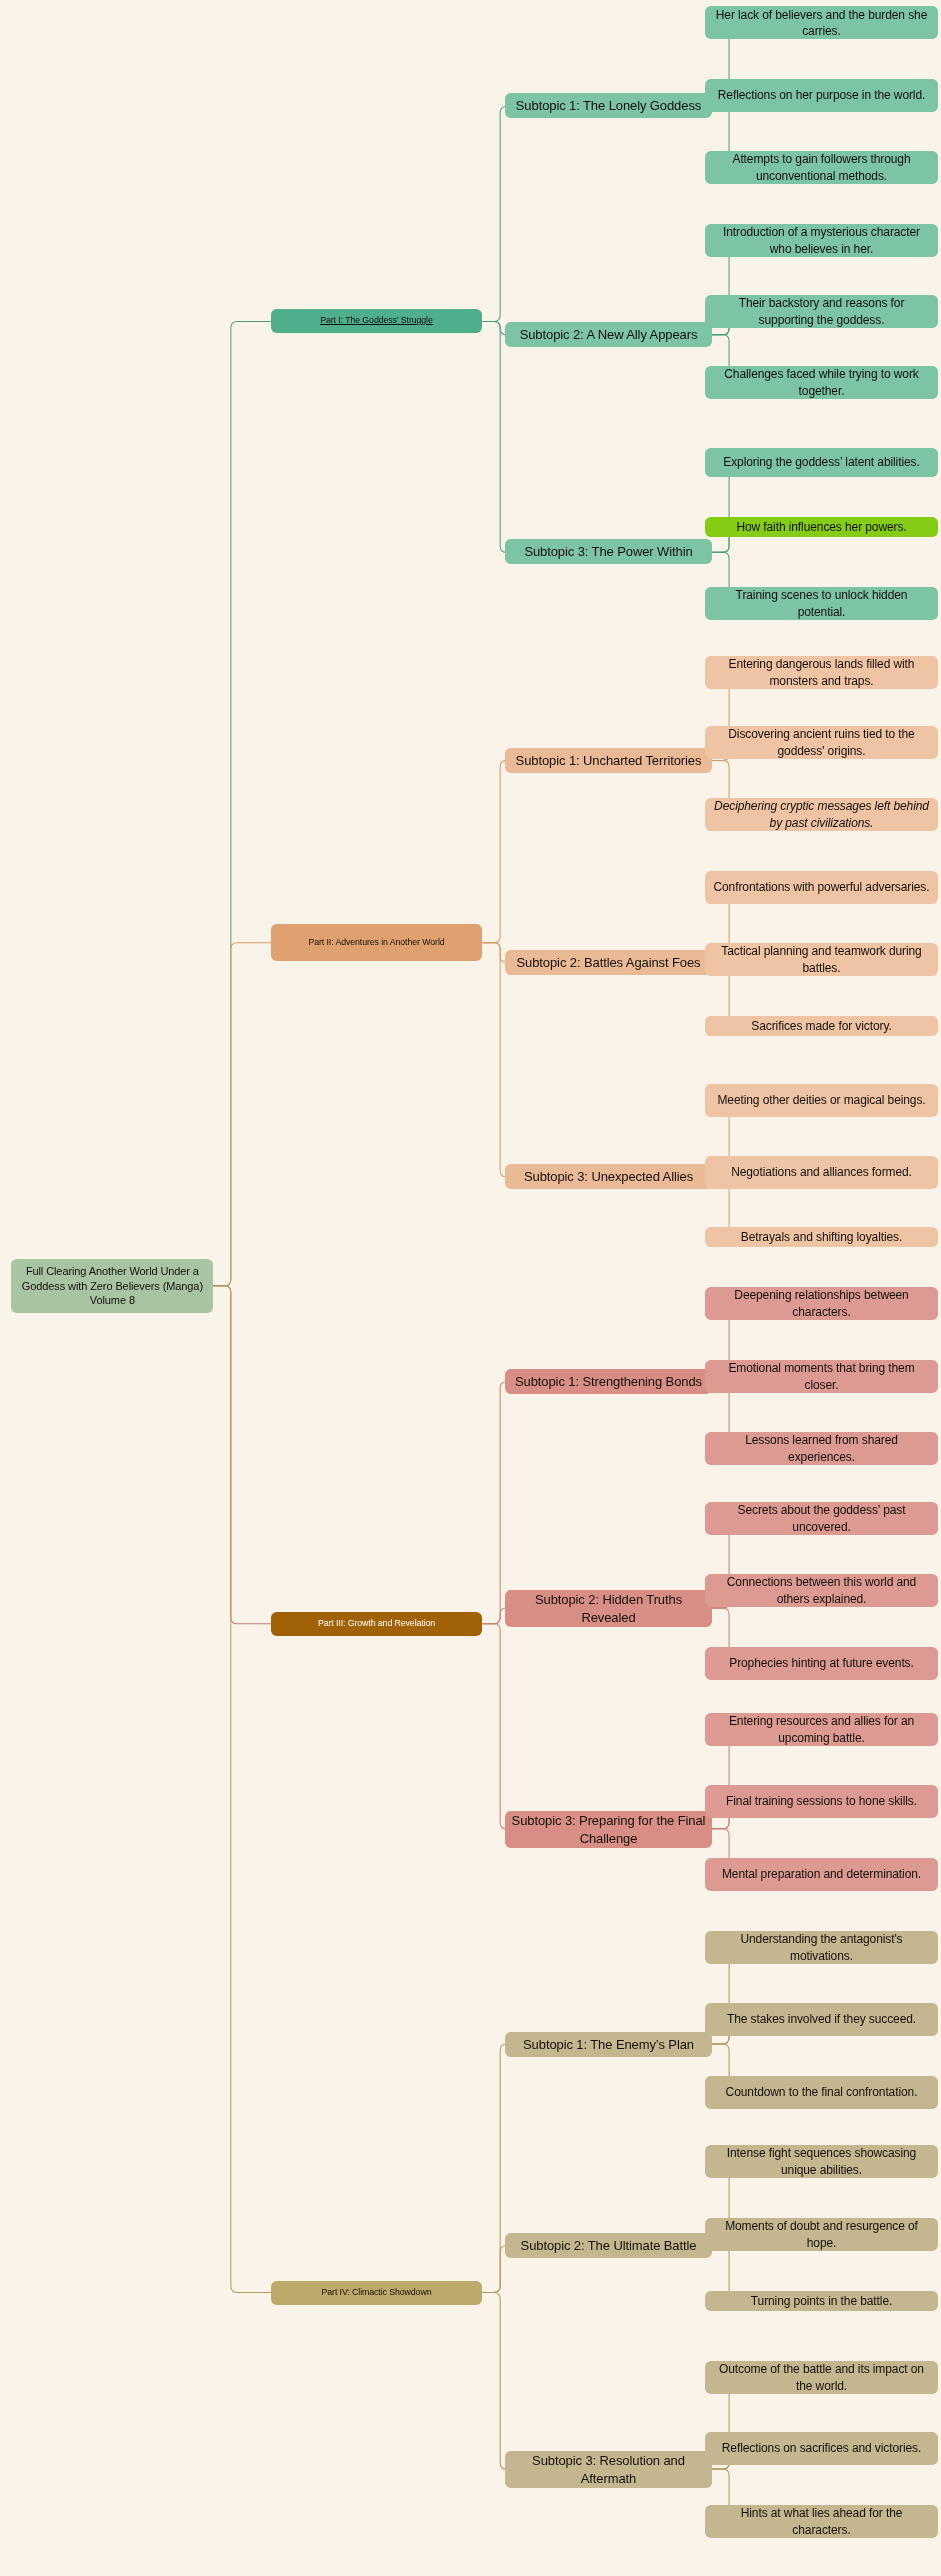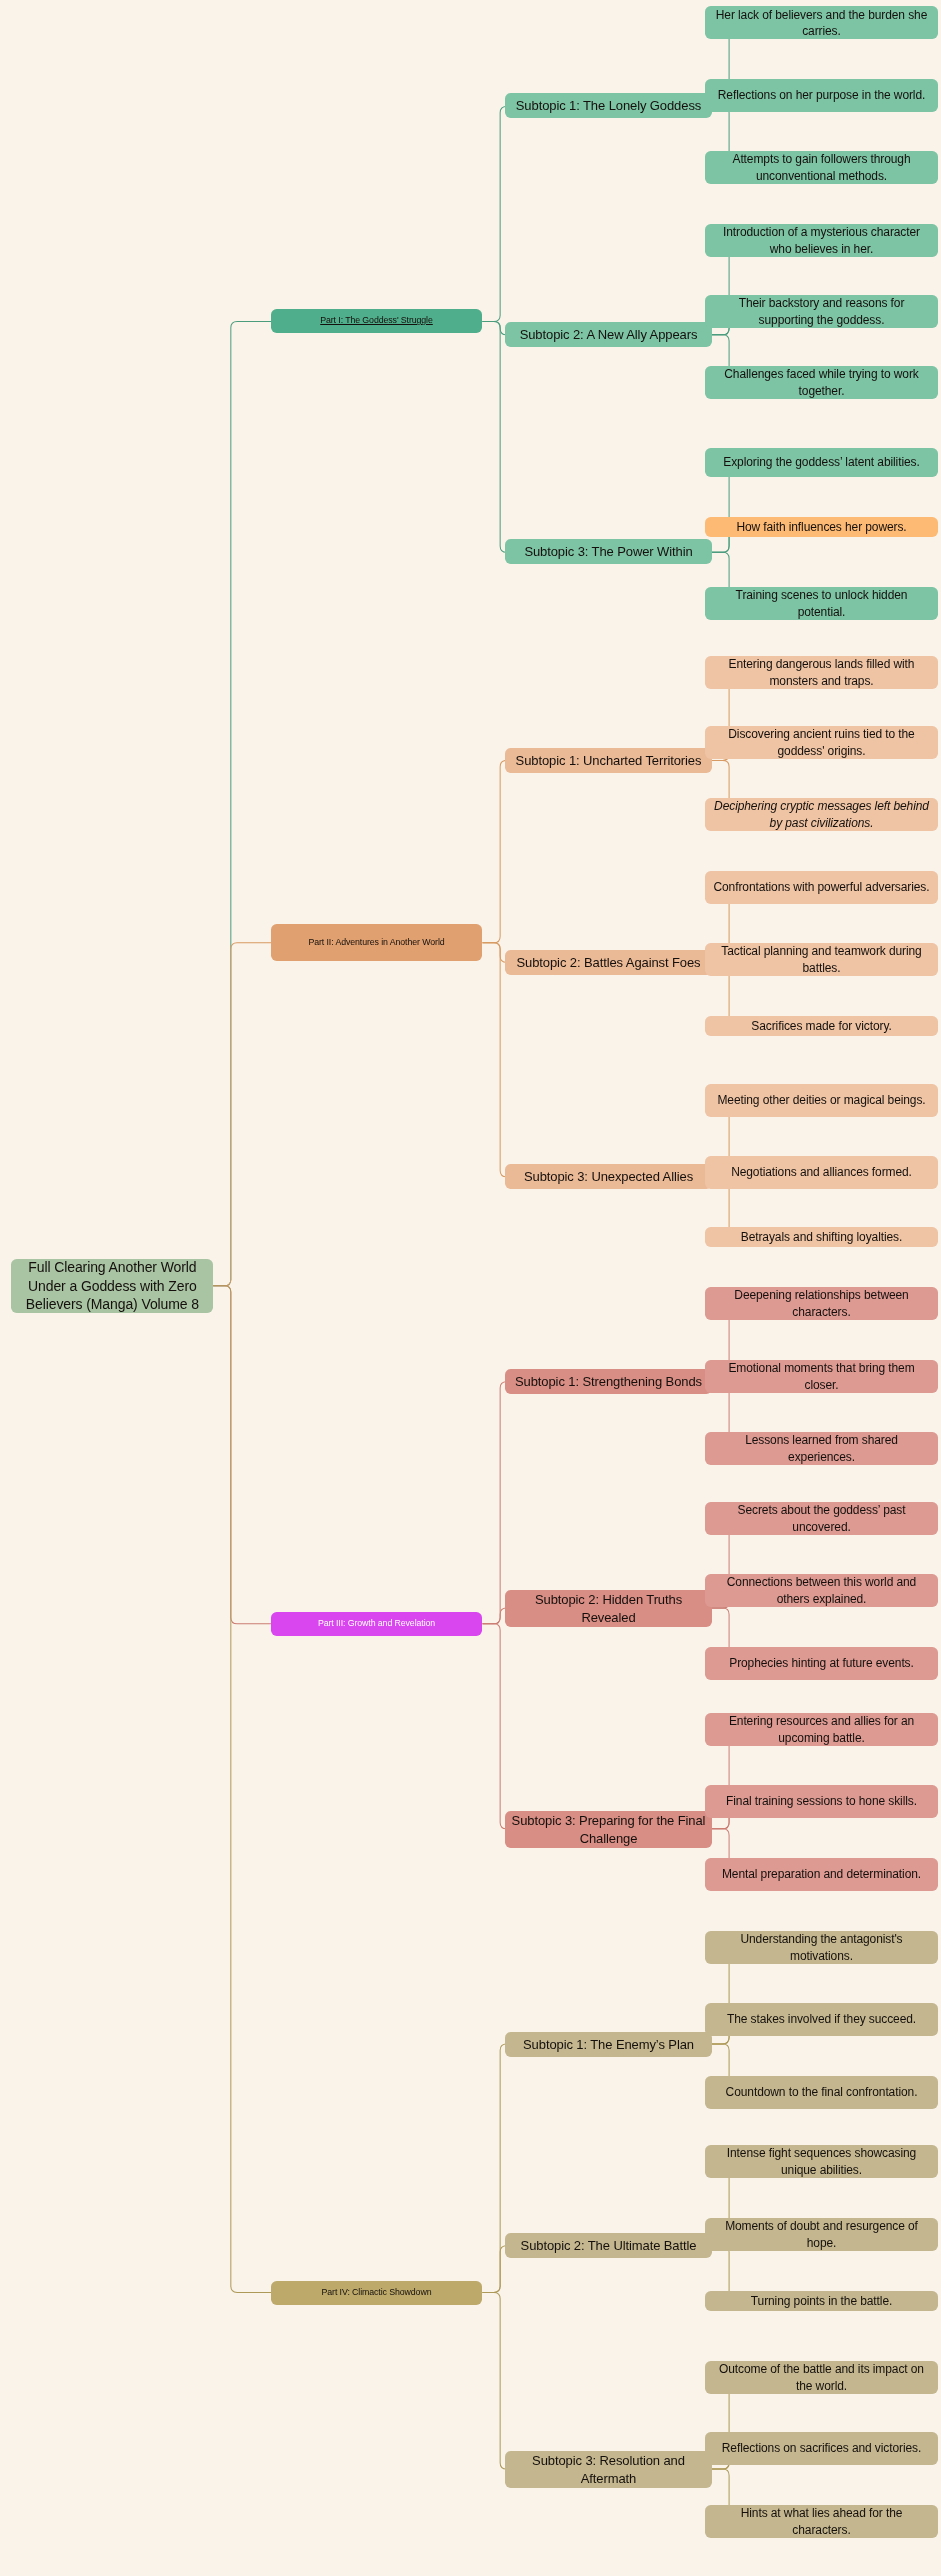--- a/index.html
+++ b/index.html
@@ -29,21 +29,21 @@
     justify-content: center;
     text-align: center;
     border-radius: 5.7px;
     padding: 2.5px 5.7px;
     line-height: 1.34;
     color: #15100d;
     letter-spacing: -0.1px;
     white-space: normal;
     overflow: hidden;
   }
-  .node.root      { font-size: 14px; }
+  .node.root      { font-size: 11px; }
   .node.part      { font-size: 8.8px; }
   .node.subtopic  { font-size: 13px; }
   .node.leaf      { font-size: 12px; }
   .node.whitetext { color: #ffffff; }
 </style>
 </head>
 <body>
 
 <div id="canvas">
   <svg id="links" viewBox="0 0 1492 4083" width="941" height="2576">
@@ -106,36 +106,36 @@
       <div class="node subtopic" style="left: 505px; top: 93px; width: 207px; height: 25px; background: rgb(124, 196, 164);">Subtopic 1: The Lonely Goddess</div>
       <div class="node leaf" style="left: 705px; top: 6.3px; width: 233px; height: 33px; background: rgb(124, 196, 164);">Her lack of believers and the burden she carries.</div>
       <div class="node leaf" style="left: 705px; top: 79px; width: 233px; height: 33px; background: rgb(124, 196, 164);">Reflections on her purpose in the world.</div>
       <div class="node leaf" style="left: 705px; top: 151px; width: 233px; height: 33px; background: rgb(124, 196, 164);">Attempts to gain followers through unconventional methods.</div>
       <div class="node subtopic" style="left: 505px; top: 322px; width: 207px; height: 25px; background: rgb(124, 196, 164);">Subtopic 2: A New Ally Appears</div>
       <div class="node leaf" style="left: 705px; top: 224px; width: 233px; height: 33px; background: rgb(124, 196, 164);">Introduction of a mysterious character who believes in her.</div>
       <div class="node leaf" style="left: 705px; top: 295px; width: 233px; height: 33px; background: rgb(124, 196, 164);">Their backstory and reasons for supporting the goddess.</div>
       <div class="node leaf" style="left: 705px; top: 366px; width: 233px; height: 33px; background: rgb(124, 196, 164);">Challenges faced while trying to work together.</div>
       <div class="node subtopic" style="left: 505px; top: 539px; width: 207px; height: 25px; background: rgb(124, 196, 164);">Subtopic 3: The Power Within</div>
       <div class="node leaf" style="left: 705px; top: 448px; width: 233px; height: 29px; background: rgb(124, 196, 164);">Exploring the goddess’ latent abilities.</div>
-      <div class="node leaf" style="left: 705px; top: 517px; width: 233px; height: 20px; background: #fdba74;">How faith influences her powers.</div>
+      <div class="node leaf" style="left: 705px; top: 517px; width: 233px; height: 20px; background: #84cc16;">How faith influences her powers.</div>
       <div class="node leaf" style="left: 705px; top: 587px; width: 233px; height: 33px; background: rgb(124, 196, 164);">Training scenes to unlock hidden potential.</div>
       <div class="node part" style="left: 271px; top: 924px; width: 211px; height: 37px; background: rgb(224, 160, 112);">Part II: Adventures in Another World</div>
       <div class="node subtopic" style="left: 505px; top: 748px; width: 207px; height: 25px; background: rgb(234, 185, 150);">Subtopic 1: Uncharted Territories</div>
       <div class="node leaf" style="left: 705px; top: 656px; width: 233px; height: 33px; background: rgb(238, 196, 164);">Entering dangerous lands filled with monsters and traps.</div>
       <div class="node leaf" style="left: 705px; top: 726px; width: 233px; height: 33px; background: rgb(238, 196, 164);">Discovering ancient ruins tied to the goddess' origins.</div>
       <div class="node leaf" style="left: 705px; top: 798px; width: 233px; height: 33px; background: rgb(238, 196, 164); font-style: italic;">Deciphering cryptic messages left behind by past civilizations.</div>
       <div class="node subtopic" style="left: 505px; top: 950px; width: 207px; height: 25px; background: rgb(234, 185, 150);">Subtopic 2: Battles Against Foes</div>
       <div class="node leaf" style="left: 705px; top: 871px; width: 233px; height: 33px; background: rgb(238, 196, 164);">Confrontations with powerful adversaries.</div>
       <div class="node leaf" style="left: 705px; top: 943px; width: 233px; height: 33px; background: rgb(238, 196, 164);">Tactical planning and teamwork during battles.</div>
       <div class="node leaf" style="left: 705px; top: 1016px; width: 233px; height: 20px; background: rgb(238, 196, 164);">Sacrifices made for victory.</div>
       <div class="node subtopic" style="left: 505px; top: 1164px; width: 207px; height: 25px; background: rgb(234, 185, 150);">Subtopic 3: Unexpected Allies</div>
       <div class="node leaf" style="left: 705px; top: 1084px; width: 233px; height: 33px; background: rgb(238, 196, 164);">Meeting other deities or magical beings.</div>
       <div class="node leaf" style="left: 705px; top: 1156px; width: 233px; height: 33px; background: rgb(238, 196, 164);">Negotiations and alliances formed.</div>
       <div class="node leaf" style="left: 705px; top: 1227px; width: 233px; height: 20px; background: rgb(238, 196, 164);">Betrayals and shifting loyalties.</div>
-      <div class="node part whitetext" style="left: 271px; top: 1612px; width: 211px; height: 24px; background: #d946ef;">Part III: Growth and Revelation</div>
+      <div class="node part whitetext" style="left: 271px; top: 1612px; width: 211px; height: 24px; background: #a16207;">Part III: Growth and Revelation</div>
       <div class="node subtopic" style="left: 505px; top: 1369px; width: 207px; height: 25px; background: rgb(217, 142, 133);">Subtopic 1: Strengthening Bonds</div>
       <div class="node leaf" style="left: 705px; top: 1287px; width: 233px; height: 33px; background: rgb(220, 154, 146);">Deepening relationships between characters.</div>
       <div class="node leaf" style="left: 705px; top: 1360px; width: 233px; height: 33px; background: rgb(220, 154, 146);">Emotional moments that bring them closer.</div>
       <div class="node leaf" style="left: 705px; top: 1432px; width: 233px; height: 33px; background: rgb(220, 154, 146);">Lessons learned from shared experiences.</div>
       <div class="node subtopic" style="left: 505px; top: 1590px; width: 207px; height: 37px; background: rgb(217, 142, 133);">Subtopic 2: Hidden Truths Revealed</div>
       <div class="node leaf" style="left: 705px; top: 1502px; width: 233px; height: 33px; background: rgb(220, 154, 146);">Secrets about the goddess’ past uncovered.</div>
       <div class="node leaf" style="left: 705px; top: 1574px; width: 233px; height: 33px; background: rgb(220, 154, 146);">Connections between this world and others explained.</div>
       <div class="node leaf" style="left: 705px; top: 1647px; width: 233px; height: 33px; background: rgb(220, 154, 146);">Prophecies hinting at future events.</div>
       <div class="node subtopic" style="left: 505px; top: 1811px; width: 207px; height: 37px; background: rgb(217, 142, 133);">Subtopic 3: Preparing for the Final Challenge</div>
       <div class="node leaf" style="left: 705px; top: 1713px; width: 233px; height: 33px; background: rgb(220, 154, 146);">Entering resources and allies for an upcoming battle.</div>

